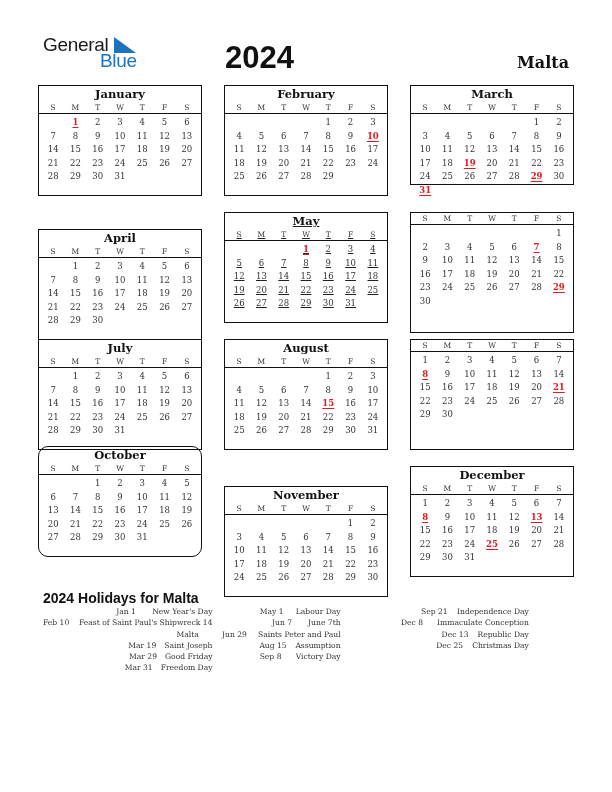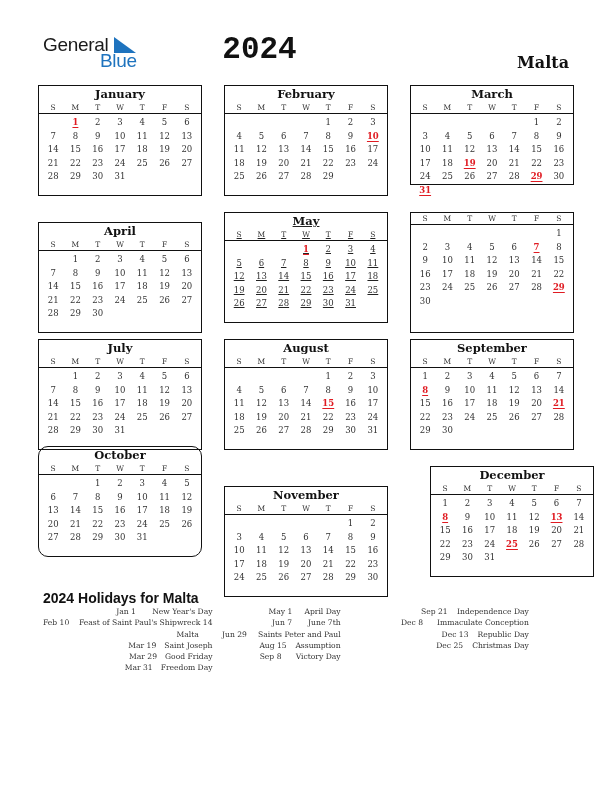--- a/index.html
+++ b/index.html
@@ -1,21 +1,21 @@
 <!DOCTYPE html>
 <html><head>
 <meta charset="utf-8">
 <style>
   html, body { margin:0; padding:0; background:#ffffff; }
   body { width:612px; height:792px; position:relative; font-family:"DejaVu Serif", serif; color:#222; overflow:hidden; }
   .logo { position:absolute; left:43px; top:34px; width:100px; height:38px; }
   .logo .general { position:absolute; left:0; top:0; font-family:"Liberation Sans", sans-serif; font-size:19px; color:#1a1a1a; letter-spacing:-0.3px; }
   .logo .blue { position:absolute; left:57px; top:16px; font-family:"Liberation Sans", sans-serif; font-size:19px; color:#1e73be; letter-spacing:-0.3px; }
   .logo .tri { position:absolute; left:71px; top:3px; width:0; height:0; border-left:0 solid transparent; border-bottom:16px solid #1e73be; border-right:22px solid transparent; }
-  .year { position:absolute; left:0; width:519px; top:32px; text-align:center; font-family:Liberation Mono, monospace; font-weight:bold; font-size:31px; color:#111; }
+  .year { position:absolute; left:0; width:519px; top:40px; text-align:center; font-family:Liberation Sans, sans-serif; font-weight:bold; font-size:31px; color:#111; }
   .country { position:absolute; right:43px; top:53px; font-family:"DejaVu Serif", serif; font-weight:bold; font-size:16px; color:#111; }
 
   .grid { position:absolute; left:38px; top:85px; width:537px; }
   .month { position:absolute; width:164px; height:111px; border:1px solid #111; box-sizing:border-box; }
   .month .mname { text-align:center; font-weight:bold; font-size:11.5px; line-height:15px; height:15px; margin-top:1px; color:#111; }
   .month .dows { display:flex; height:11px; border-bottom:1.5px solid #111; padding:0 3px; }
   .month .dow { flex:1; text-align:center; font-size:7.5px; line-height:11px; color:#333; }
   .month .days { display:grid; grid-template-columns:repeat(7, 1fr); padding:2px 3px 0 3px; row-gap:0; }
   .month .day { text-align:center; font-size:8.5px; line-height:13.6px; height:13.6px; color:#333; }
   .month .day.hol { color:#e01b22; font-weight:bold; text-decoration:underline; text-decoration-thickness:1.2px; text-underline-offset:1.5px; }
@@ -174,21 +174,21 @@
         <span class="day">24</span>
         <span class="day">25</span>
         <span class="day">26</span>
         <span class="day">27</span>
         <span class="day">28</span>
         <span class="day hol" style="color: rgb(224, 27, 34);">29</span>
         <span class="day">30</span>
         <span class="day hol" style="color: rgb(224, 27, 34);">31</span>
       </div>
     </div>
-    <div class="month" style="left: 0px; top: 137px;">
+    <div class="month" style="left: 0px; top: 144px;">
       <div class="mname">April</div>
       <div class="dows">
         <span class="dow">S</span>
         <span class="dow">M</span>
         <span class="dow">T</span>
         <span class="dow">W</span>
         <span class="dow">T</span>
         <span class="dow">F</span>
         <span class="dow">S</span>
       </div>
@@ -412,21 +412,20 @@
         <span class="day">25</span>
         <span class="day">26</span>
         <span class="day">27</span>
         <span class="day">28</span>
         <span class="day">29</span>
         <span class="day">30</span>
         <span class="day">31</span>
       </div>
     </div>
     <div class="month" style="left: 372px; top: 254px;">
-      <div class="mname">September</div>
       <div class="dows">
         <span class="dow">S</span>
         <span class="dow">M</span>
         <span class="dow">T</span>
         <span class="dow">W</span>
         <span class="dow">T</span>
         <span class="dow">F</span>
         <span class="dow">S</span>
       </div>
       <div class="days">
@@ -551,21 +550,21 @@
         <span class="day">23</span>
         <span class="day">24</span>
         <span class="day">25</span>
         <span class="day">26</span>
         <span class="day">27</span>
         <span class="day">28</span>
         <span class="day">29</span>
         <span class="day">30</span>
       </div>
     </div>
-    <div class="month" style="left: 372px; top: 381px; margin-left: 20px;">
+    <div class="month" style="left: 372px; top: 381px;">
       <div class="mname">December</div>
       <div class="dows">
         <span class="dow">S</span>
         <span class="dow">M</span>
         <span class="dow">T</span>
         <span class="dow">W</span>
         <span class="dow">T</span>
         <span class="dow">F</span>
         <span class="dow">S</span>
       </div>
@@ -629,21 +628,21 @@
         <span class="hol-name">Good Friday</span>
       </div>
       <div class="hol-row">
         <span class="hol-date">Mar 31</span>
         <span class="hol-name">Freedom Day</span>
       </div>
     </div>
     <div class="hol-col" style="left: 222px;">
       <div class="hol-row">
         <span class="hol-date">May 1</span>
-        <span class="hol-name">April Day</span>
+        <span class="hol-name">Labour Day</span>
       </div>
       <div class="hol-row">
         <span class="hol-date">Jun 7</span>
         <span class="hol-name">June 7th</span>
       </div>
       <div class="hol-row">
         <span class="hol-date">Jun 29</span>
         <span class="hol-name">Saints Peter and Paul</span>
       </div>
       <div class="hol-row">

